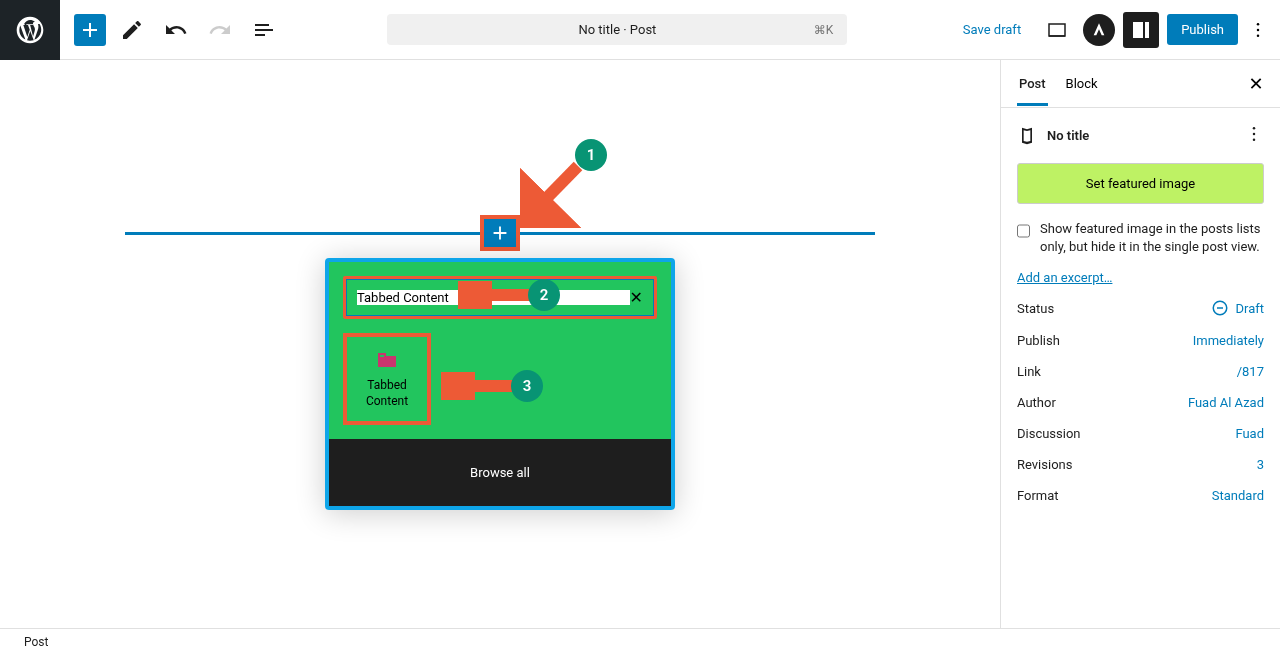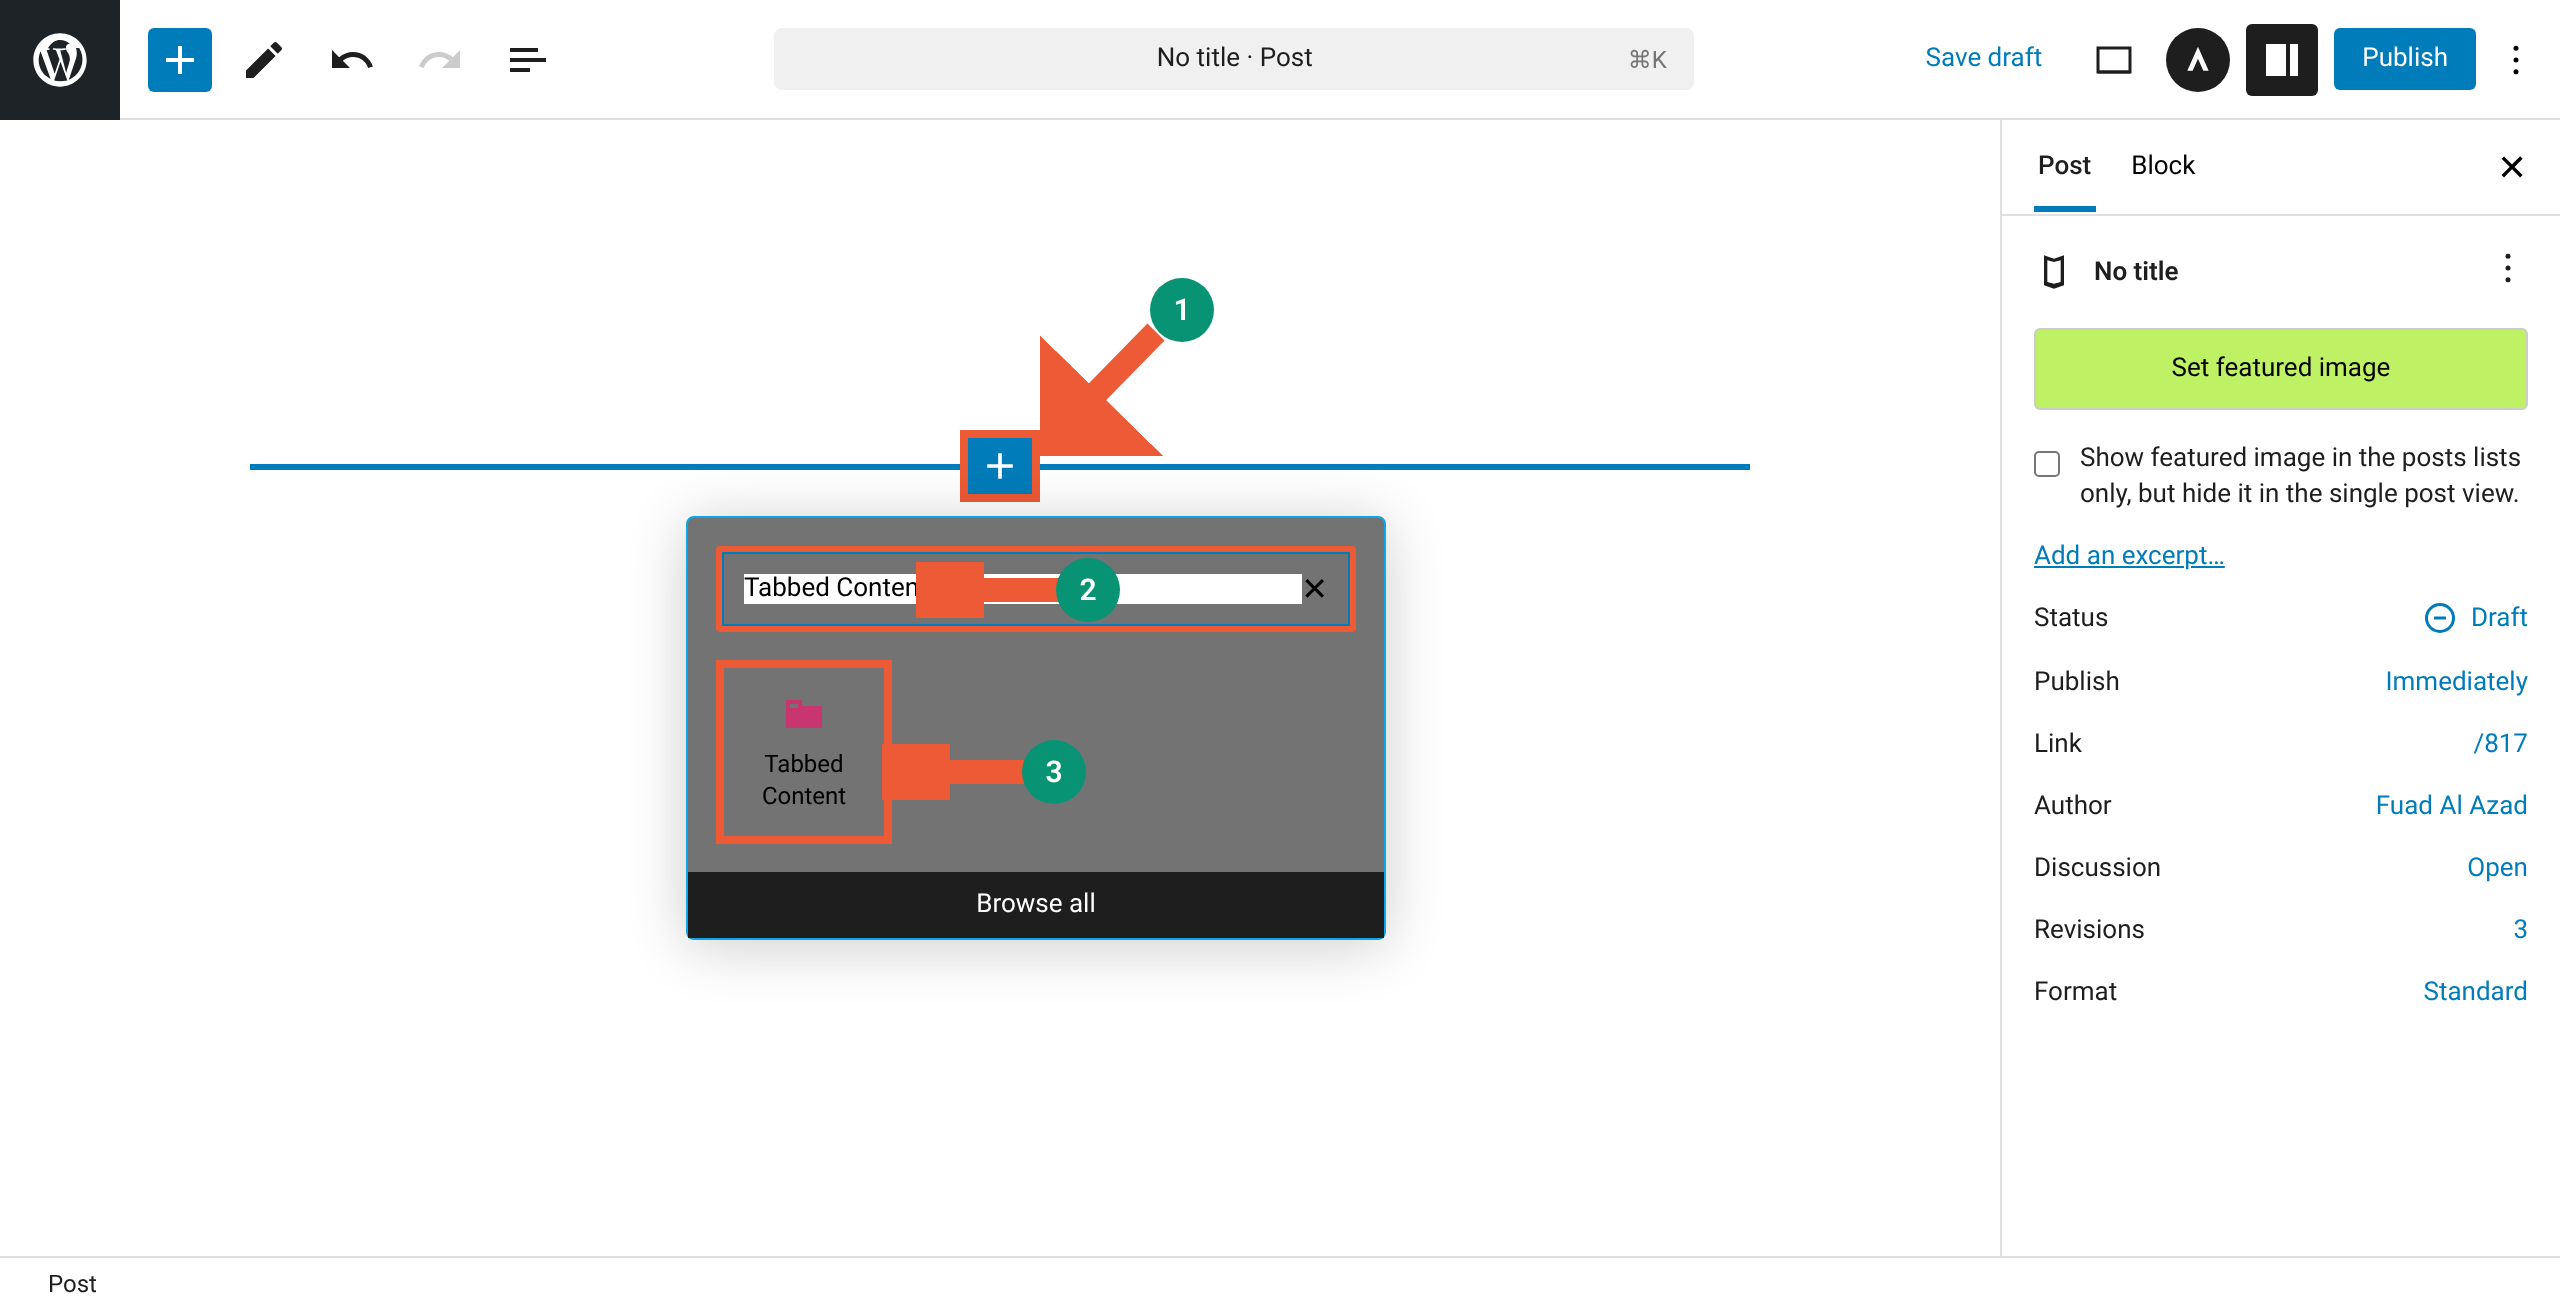--- a/index.html
+++ b/index.html
@@ -30,30 +30,30 @@
 .more-dots { width: 24px; height: 36px; display: flex; align-items: center; justify-content: center; cursor: pointer; }
 
 
 .main { display: flex; height: 568px; }
 .canvas { flex: 1; position: relative; background: #fff; }
 .insertion-line { position: absolute; top: 172px; left: 125px; right: 125px; height: 3px; background: #007cba; }
 .insertion-plus { position: absolute; top: 155px; left: 480px; width: 40px; height: 36px; background: #007cba; border: 4px solid #ed5a36; display: flex; align-items: center; justify-content: center; cursor: pointer; }
 .insertion-plus svg { width: 22px; height: 22px; fill: #fff; }
 
 
-.block-popover { position: absolute; top: 198px; left: 343px; width: 350px; background: #737373; border: 1px solid #0ea5e9; border-radius: 4px; box-shadow: 0 3px 30px rgba(0,0,0,.2); }
+.block-popover { position: absolute; top: 198px; left: 325px; width: 350px; background: #22c55e; border: 4px solid #0ea5e9; border-radius: 4px; box-shadow: 0 3px 30px rgba(0,0,0,.2); }
 .search-frame { margin: 14px; border: 3px solid #ed5a36; border-radius: 2px; }
 .search-inner { border: 1.5px solid #007cba; display: flex; align-items: center; padding: 8px 10px; }
 .search-inner input { border: none; outline: none; flex: 1; font-size: 13px; }
 .search-inner .clear { cursor: pointer; font-size: 16px; }
 .results { padding: 0 14px 14px; display: flex; gap: 12px; }
 .block-result { width: 88px; height: 92px; border: 4px solid #ed5a36; display: flex; flex-direction: column; align-items: center; justify-content: center; gap: 6px; cursor: pointer; }
 .block-result svg { width: 24px; height: 24px; fill: #c9356e; }
 .block-result .lbl { font-size: 12px; text-align: center; line-height: 1.3; }
-.browse-all { background: #1e1e1e; color: #fff; text-align: center; padding: 9px; font-size: 13px; cursor: pointer; }
+.browse-all { background: #1e1e1e; color: #fff; text-align: center; padding: 26px; font-size: 13px; cursor: pointer; }
 
 
 .arrow { position: absolute; }
 .badge { position: absolute; width: 32px; height: 32px; border-radius: 50%; background: #089474; color: #fff; display: flex; align-items: center; justify-content: center; font-size: 15px; font-weight: 600; }
 
 
 .sidebar { width: 280px; border-left: 1px solid #e0e0e0; }
 .tabs { display: flex; align-items: center; border-bottom: 1px solid #e0e0e0; height: 48px; padding: 0 8px; }
 .tab { padding: 14px 10px; font-size: 13px; cursor: pointer; position: relative; }
 .tab.active { color: #1e1e1e; font-weight: 500; }
@@ -250,21 +250,21 @@
       <div class="field-row">
         <span>Link</span>
         <span class="value">/817</span>
       </div>
       <div class="field-row">
         <span>Author</span>
         <span class="value">Fuad Al Azad</span>
       </div>
       <div class="field-row">
         <span>Discussion</span>
-        <span class="value">Open</span>
+        <span class="value">Fuad</span>
       </div>
       <div class="field-row">
         <span>Revisions</span>
         <span class="value">3</span>
       </div>
       <div class="field-row">
         <span>Format</span>
         <span class="value">Standard</span>
       </div>
     </div>

